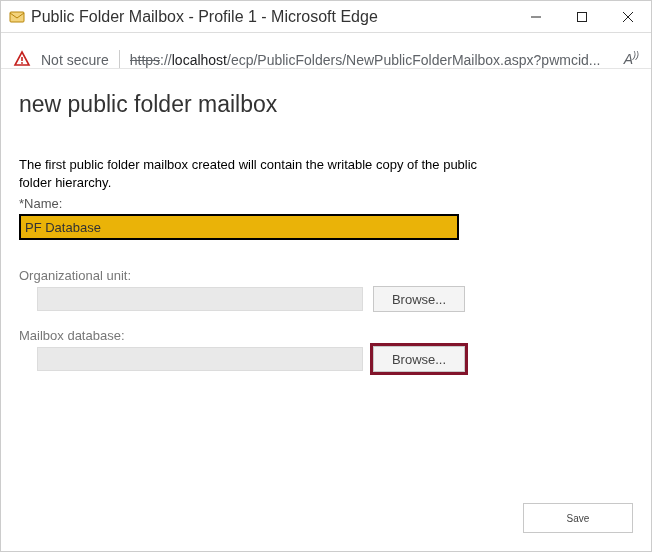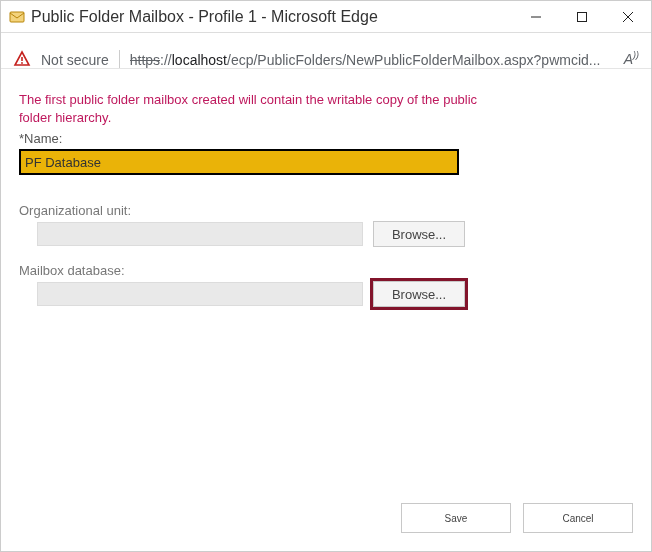--- a/index.html
+++ b/index.html
@@ -15,21 +15,21 @@
     .addrbar .warn-icon { width:18px; height:18px; display:flex; align-items:center; justify-content:center; color:#b00020; }
     .addrbar .not-secure { font-size: 14px; color: #5f6368; }
     .addrbar .divider { width:1px; height:18px; background:#ccc; }
     .addrbar .url { font-size: 14px; color:#5f6368; overflow:hidden; white-space:nowrap; text-overflow:ellipsis; flex:1; }
     .addrbar .url .proto { color:#5f6368; text-decoration: line-through; }
     .addrbar .url .host { color:#202124; }
     .addrbar .read-icon { font-size:14px; color:#5f6368; font-style:italic; font-family: Georgia, serif; }
 
     .content { flex:1; padding: 22px 18px 0 18px; display:flex; flex-direction:column; }
     h1.page-title { font-size: 23px; font-weight: 300; color:#333; margin-bottom: 38px; }
-    .desc { font-size: 13px; color:#be185d; line-height: 1.4; max-width: 460px; }
+    .desc { font-size: 13px; color:#000000; line-height: 1.4; max-width: 460px; }
     .label { font-size: 13px; color:#555; margin-top: 4px; }
     .name-input { width: 440px; height: 26px; border: 2px solid #000; padding: 0 4px; font-size: 13px; margin-top: 3px; background:#eab308; color:#333; }
     .section-label { font-size:13px; color:#777; margin-top: 28px; }
 
     .row { display:flex; align-items:center; gap:10px; margin-top: 3px; padding-left: 18px; }
     .disabled-input { width: 326px; height: 24px; background:#e9e9e9; border:1px solid #dcdcdc; }
     .browse-btn { width: 92px; height: 26px; background:#f4f4f4; border:1px solid #c8c8c8; font-size:13px; color:#444; cursor:pointer; }
     .browse-btn.highlight { outline: 3px solid #82142b; }
 
     .footer { display:flex; justify-content:flex-end; gap:12px; padding: 0 18px 18px 0; }
@@ -80,20 +80,21 @@
   </span>
   <span class="not-secure">Not secure</span>
   <span class="divider"></span>
   <span class="url">
     <span class="proto">https</span>://<span class="host">localhost</span><span>/ecp/PublicFolders/NewPublicFolderMailbox.aspx?pwmcid...</span>
   </span>
   <span class="read-icon"><span>A</span><sup style="font-size:9px;">))</sup></span>
 </div>
 
 <div class="content">
+  <h1 class="page-title">new public folder mailbox</h1>
 
   <div class="desc">The first public folder mailbox created will contain the writable copy of the public folder hierarchy.</div>
 
   <div class="label">*Name:</div>
   <input class="name-input" type="text" value="PF Database" style="">
 
   <div class="section-label">Organizational unit:</div>
   <div class="row">
     <div class="disabled-input"></div>
     <button class="browse-btn">Browse...</button>
@@ -103,14 +104,13 @@
   <div class="row">
     <div class="disabled-input"></div>
     <button class="browse-btn highlight">Browse...</button>
   </div>
 
   <div class="spacer"></div>
 </div>
 
 <div class="footer">
   <button>Save</button>
-  <button>Cancel</button>
 </div>
 
 </body></html>

